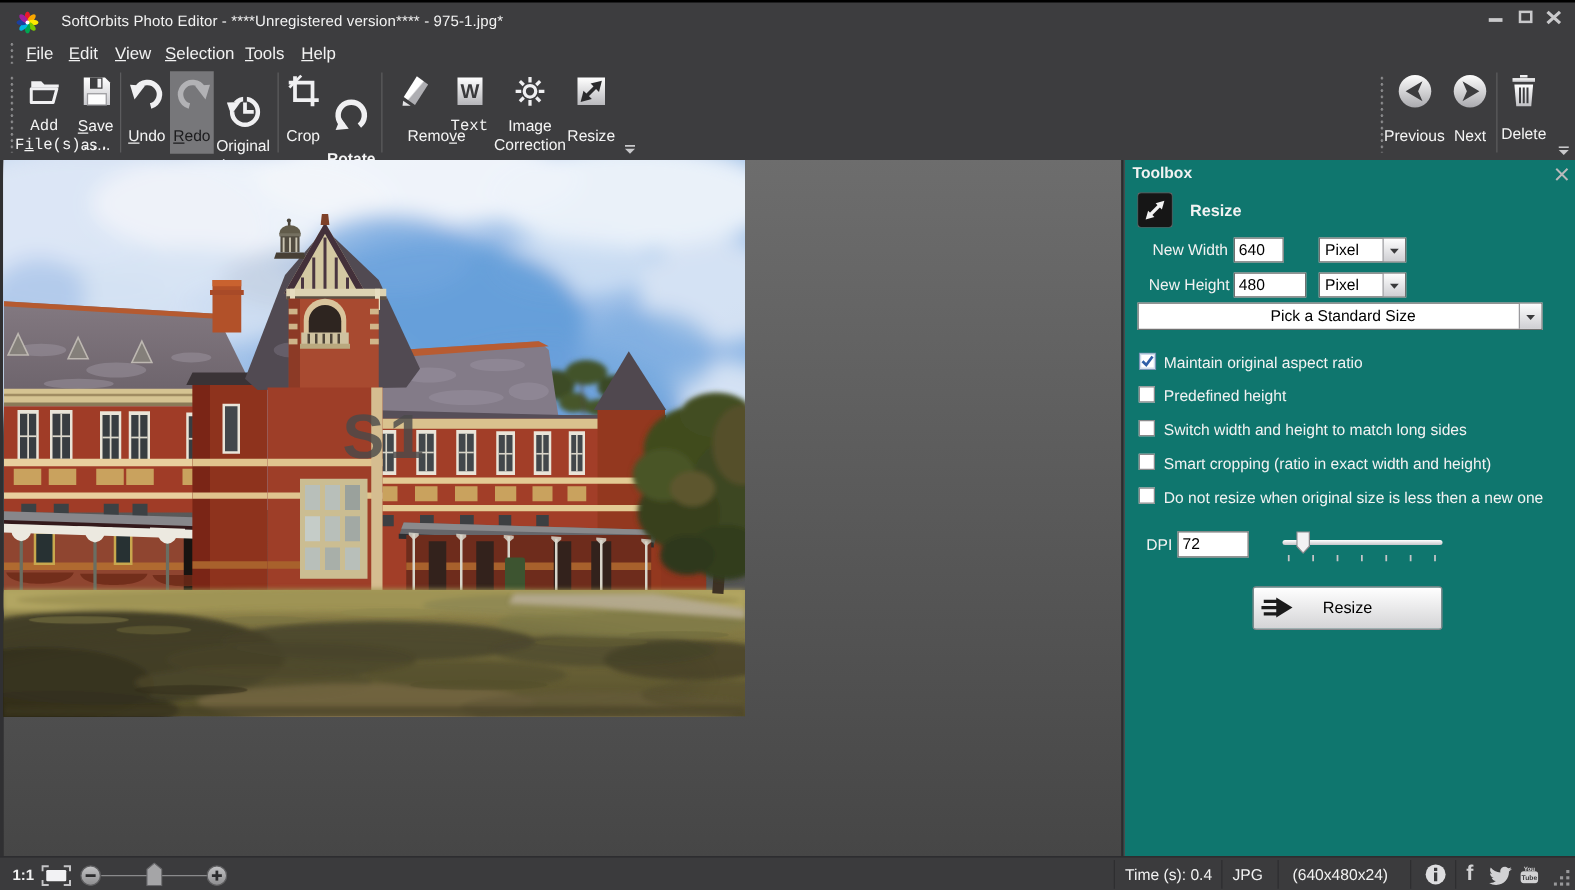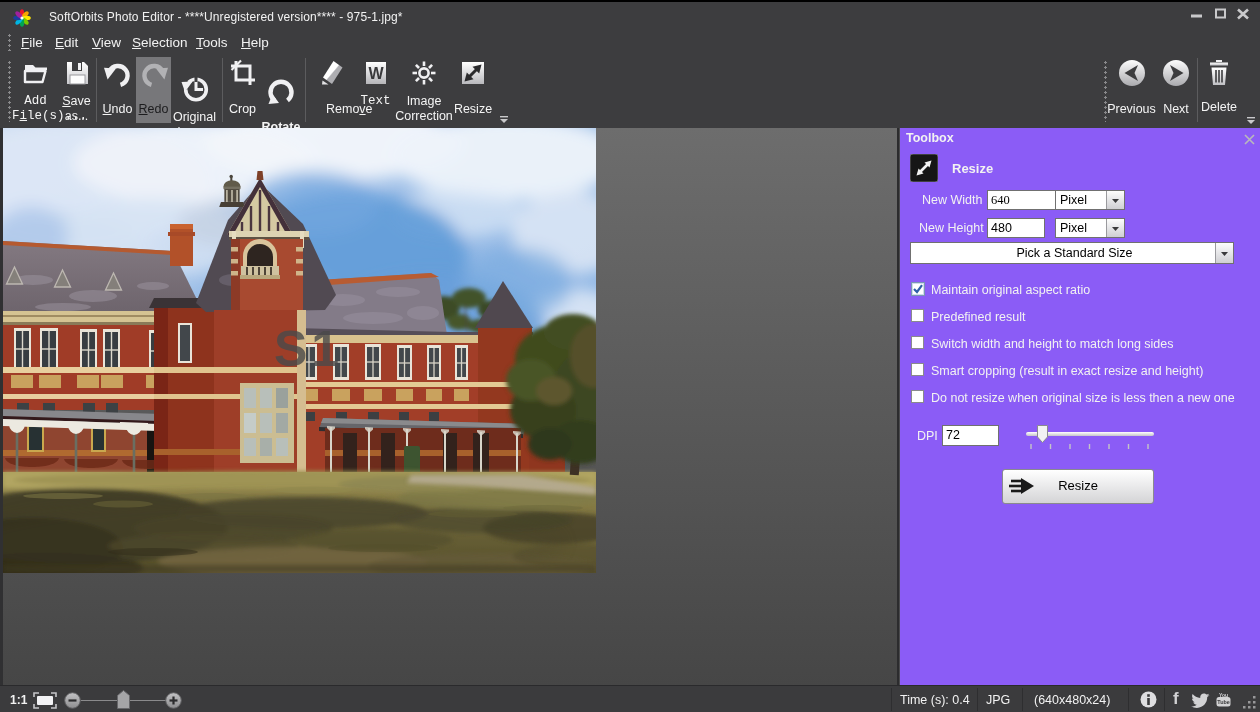--- a/index.html
+++ b/index.html
@@ -633,36 +633,36 @@
     <ellipse cx="547" cy="316" rx="22" ry="16" fill="#2f391b"></ellipse>
     <ellipse cx="591" cy="228" rx="24" ry="32" fill="#554f2b"></ellipse>
     <ellipse cx="551" cy="263" rx="18" ry="14" fill="#5d562e"></ellipse>
   </g>
 </g>
 
 <text x="271" y="238" font-family="Liberation Sans" font-size="50" font-weight="bold" fill="#4a4a4a" opacity="0.8" letter-spacing="4">S1</text>
 </svg>
 </div>
 
-<div id="panel" class="abs" style="left:899px;top:128px;width:361px;height:557px;background:#8b5cf6;border-left:1px solid #4a4a4c;">
+<div id="panel" class="abs" style="left:899px;top:128px;width:361px;height:557px;background:#0f766e;border-left:1px solid #4a4a4c;">
   <div class="abs txt" style="left:6px;top:3px;font-size:12.5px;font-weight:bold;">Toolbox</div>
   <svg class="abs" style="left:344px;top:6px;" width="11" height="11" viewBox="0 0 11 11">
       <path d="M1 1 L10 10 M10 1 L1 10" stroke="#b9b9bb" stroke-width="1.6"></path>
     </svg>
 
   <svg class="abs" style="left:10px;top:26px;" width="28" height="28" viewBox="0 0 28 28">
     <rect x="0" y="0" width="28" height="28" rx="3" fill="#161616" stroke="#6a6a6c" stroke-width="1"></rect>
     <line x1="9" y1="19" x2="19" y2="9" stroke="#f2f2f2" stroke-width="2.6"></line>
     <path d="M21.5 6.5 L14.5 8.5 L19.5 13.5 z" fill="#f2f2f2"></path>
     <path d="M6.5 21.5 L8.5 14.5 L13.5 19.5 z" fill="#f2f2f2"></path>
   </svg>
   <div class="abs txt" style="left:52px;top:33px;font-size:13px;font-weight:bold;">Resize</div>
 
   <div class="abs txt" style="left:22px;top:65px;font-size:12.5px;">New Width</div>
-  <div class="abs" style="left:87px;top:62px;width:74px;height:20px;background:#fff;border:1px solid #707070;font-size:12.5px;color:#000;padding:2px 0 2px 3px;font-family:Liberation Serif, serif;">640</div>
+  <div class="abs" style="left:87px;top:62px;width:40px;height:20px;background:#fff;border:1px solid #707070;font-size:12.5px;color:#000;padding:2px 0 2px 3px;">640</div>
   <div class="abs" style="left:155px;top:62px;width:70px;height:20px;background:#fff;border:1px solid #707070;font-size:12.5px;color:#000;padding:2px 0 0 4px;">Pixel</div>
   <div class="abs" style="left:206px;top:63px;width:18px;height:18px;background:linear-gradient(#fdfdfd,#cfcfd3);border-left:1px solid #9a9a9e;"></div>
   <svg class="abs" style="left:211px;top:70px;" width="9" height="6" viewBox="0 0 9 6">
       <path d="M1 1 H8 L4.5 5 z" fill="#3a3a3c"></path>
     </svg>
   <div class="abs txt" style="left:19px;top:93px;font-size:12.5px;">New Height</div>
   <div class="abs" style="left:87px;top:90px;width:58px;height:20px;background:#fff;border:1px solid #707070;font-size:12.5px;color:#000;padding:2px 0 0 3px;">480</div>
   <div class="abs" style="left:155px;top:90px;width:70px;height:20px;background:#fff;border:1px solid #707070;font-size:12.5px;color:#000;padding:2px 0 0 4px;">Pixel</div>
   <div class="abs" style="left:206px;top:91px;width:18px;height:18px;background:linear-gradient(#fdfdfd,#cfcfd3);border-left:1px solid #9a9a9e;"></div>
   <svg class="abs" style="left:211px;top:98px;" width="9" height="6" viewBox="0 0 9 6">
@@ -675,25 +675,25 @@
       <path d="M1 1 H8 L4.5 5 z" fill="#3a3a3c"></path>
     </svg>
 
   <svg class="abs" style="left:11px;top:154px;" width="14" height="14" viewBox="0 0 14 14">
     <rect x="0.5" y="0.5" width="13" height="13" fill="#fff" stroke="#7a96b5"></rect>
     <rect x="1.5" y="1.5" width="11" height="11" fill="none" stroke="#cfdceb"></rect>
     <path d="M3 7 L6 10 L11 3.2" stroke="#2f5fa8" stroke-width="2.2" fill="none"></path>
   </svg>
   <div class="abs txt" style="left:31px;top:155px;font-size:12.5px;">Maintain original aspect ratio</div>
   <div class="abs" style="left:11px;top:181px;width:13px;height:13px;background:#fff;border:1px solid #8a8a8c;"></div>
-  <div class="abs txt" style="left:31px;top:182px;font-size:12.5px;">Predefined result</div>
+  <div class="abs txt" style="left:31px;top:182px;font-size:12.5px;">Predefined height</div>
   <div class="abs" style="left:11px;top:208px;width:13px;height:13px;background:#fff;border:1px solid #8a8a8c;"></div>
   <div class="abs txt" style="left:31px;top:209px;font-size:12.5px;">Switch width and height to match long sides</div>
   <div class="abs" style="left:11px;top:235px;width:13px;height:13px;background:#fff;border:1px solid #8a8a8c;"></div>
-  <div class="abs txt" style="left:31px;top:236px;font-size:12.5px;">Smart cropping (result in exact resize and height)</div>
+  <div class="abs txt" style="left:31px;top:236px;font-size:12.5px;">Smart cropping (ratio in exact width and height)</div>
   <div class="abs" style="left:11px;top:262px;width:13px;height:13px;background:#fff;border:1px solid #8a8a8c;"></div>
   <div class="abs txt" style="left:31px;top:263px;font-size:12.5px;">Do not resize when original size is less then a new one</div>
 
   <div class="abs txt" style="left:17px;top:301px;font-size:12.5px;">DPI</div>
   <div class="abs" style="left:42px;top:297px;width:57px;height:21px;background:#fff;border:1px solid #707070;font-size:12.5px;color:#000;padding:2px 0 0 3px;">72</div>
 
   <div class="abs" style="left:126px;top:304px;width:128px;height:4px;background:linear-gradient(#ffffff,#c5c5c9);border-radius:2px;"></div>
   <svg class="abs" style="left:137px;top:297px;" width="11" height="18" viewBox="0 0 11 18">
     <path d="M0.5 0.5 H10.5 V12 L5.5 17.5 L0.5 12 z" fill="#f2f2f4" stroke="#8a8a8e"></path>
   </svg>

